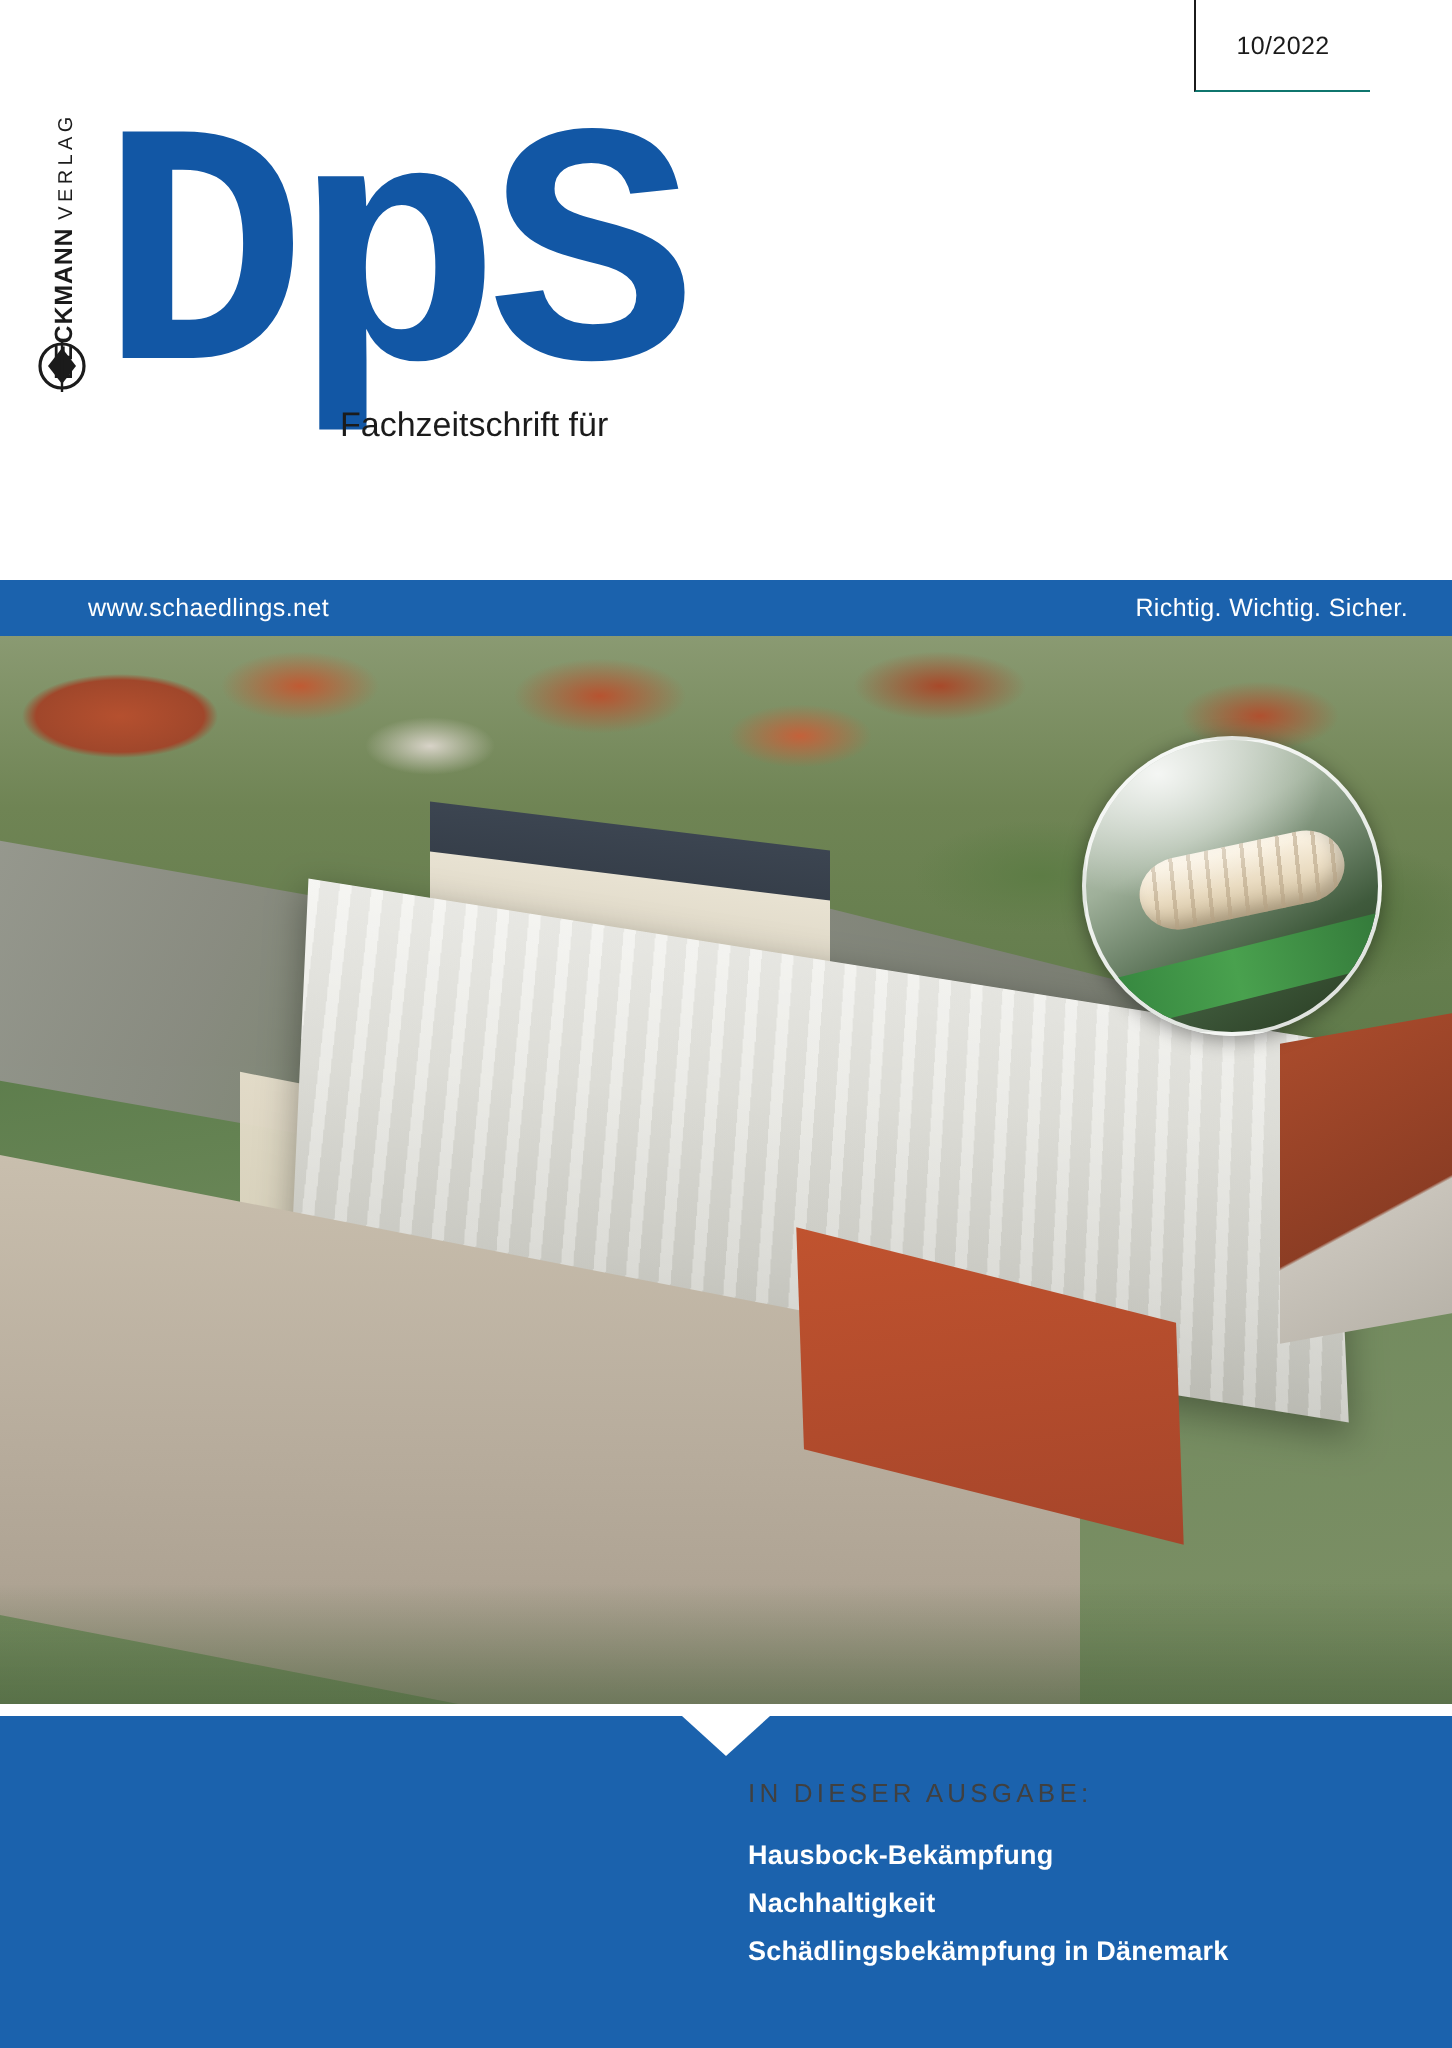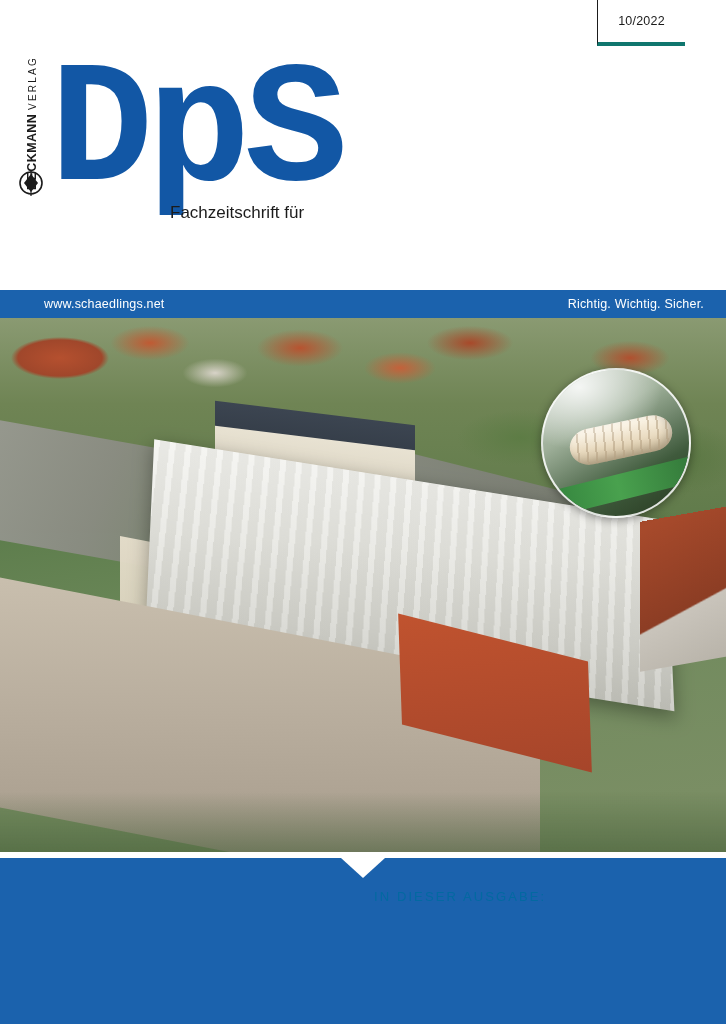--- a/index.html
+++ b/index.html
@@ -18,21 +18,21 @@
   }
 
   
   .issue-box {
     position: absolute;
     top: 0;
     right: 41px;
     width: 88px;
     height: 46px;
     border-left: 1px solid #1b1b1b;
-    border-bottom: 4px solid #0f766e;
+    border-bottom: 1px solid #0f766e;
     display: flex;
     align-items: center;
     justify-content: center;
   }
   .issue-box span {
     font-size: 12.5px;
     color: #1b1b1b;
     letter-spacing: 0.2px;
   }
 
@@ -283,21 +283,21 @@
     margin-left: -22px;
     border-left: 22px solid transparent;
     border-right: 22px solid transparent;
     border-top: 20px solid #ffffff;
   }
   .issue-label {
     position: absolute;
     left: 374px;
     top: 889px;
     font-size: 13px;
-    color: #0369a1;
+    color: #404040;
     letter-spacing: 2.1px;
   }
   .toc {
     position: absolute;
     left: 374px;
     top: 916px;
     width: 330px;
   }
   .toc-item {
     font-size: 13.5px;
@@ -360,14 +360,19 @@
       <div class="larva"></div>
       <div class="glow"></div>
     </div>
   </div>
 
   <div class="bottom"></div>
   <div class="notch"></div>
 
   <div class="issue-label">IN DIESER AUSGABE:</div>
 
+  <div class="toc">
+    <div class="toc-item">Hausbock-Bekämpfung</div>
+    <div class="toc-item">Nachhaltigkeit</div>
+    <div class="toc-item">Schädlingsbekämpfung in Dänemark</div>
+  </div>
 
 </div>
 
 </body></html>

